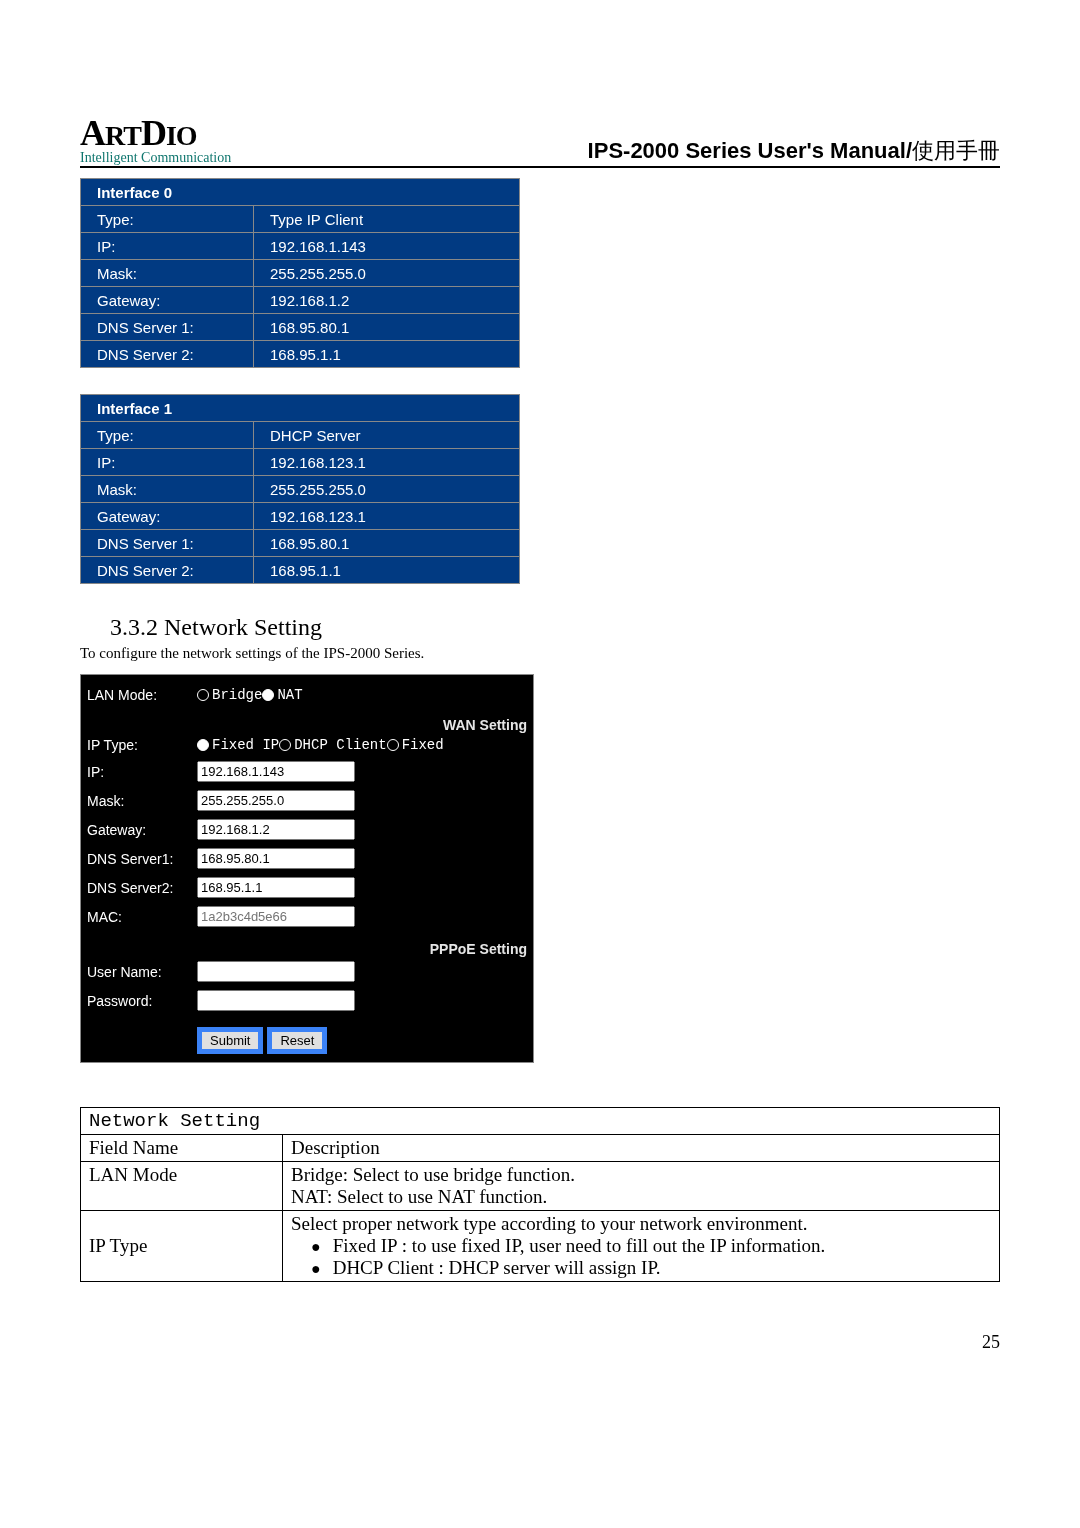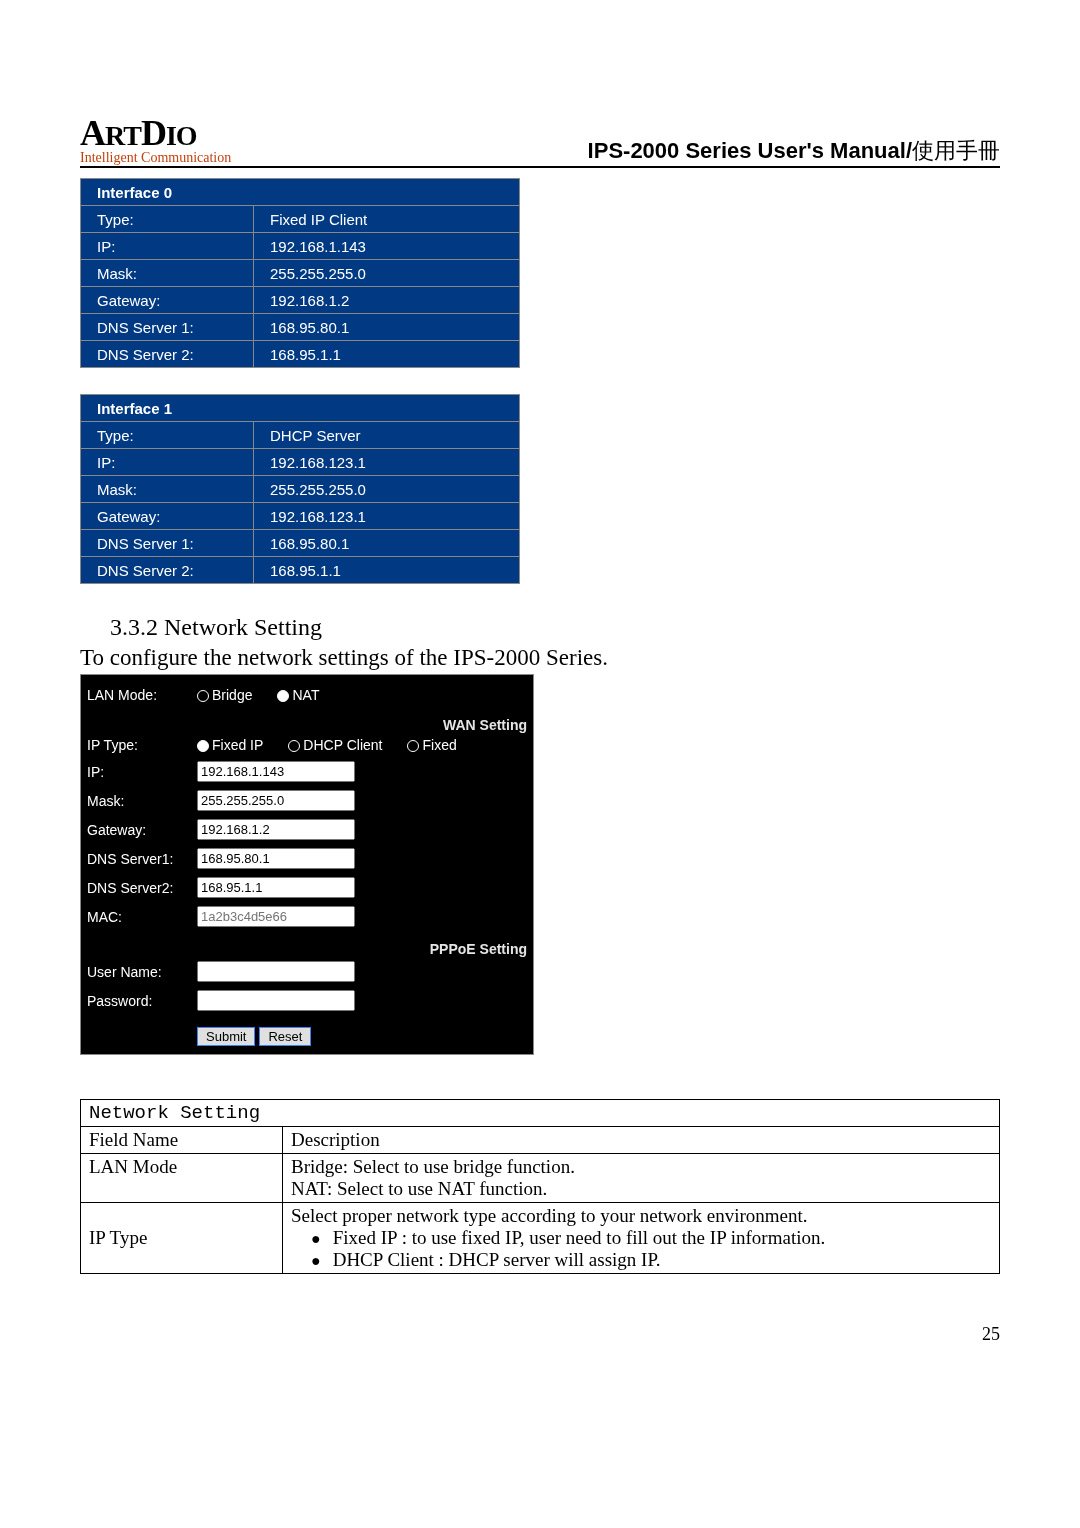--- a/index.html
+++ b/index.html
@@ -26,21 +26,21 @@
     font-weight: bold;
     letter-spacing: -1px;
     margin-top: 12px;
   }
   .logo .small-caps {
     font-variant: small-caps;
   }
   .tagline {
     font-family: "Brush Script MT", cursive;
     font-size: 14px;
-    color: #c2410c;
+    color: #0f766e;
     margin-top: -4px;
   }
   .manual-title {
     font-family: Arial, sans-serif;
     font-size: 22px;
     font-weight: bold;
   }
   .manual-title .cjk {
     font-weight: normal;
     font-family: "MS Mincho","SimSun",serif;
@@ -61,22 +61,22 @@
     height: 22px;
   }
   .iface-table td.lbl { width: 140px; }
   .iface-table td.hdr { font-weight: bold; }
   .section-title {
     font-family: "Times New Roman", serif;
     font-size: 24px;
     margin: 30px 0 4px 30px;
   }
   .section-desc {
-    font-size: 23px;
-    margin-bottom: 3px;
+    font-size: 15px;
+    margin-bottom: 12px;
   }
   .form-panel {
     width: 440px;
     background: #000;
     color: #fff;
     font-family: Arial, sans-serif;
     font-size: 14px;
     padding: 8px 6px 8px 6px;
     border: 1px solid #888;
   }
@@ -85,31 +85,31 @@
     align-items: center;
     padding: 4px 0;
   }
   .form-row .f-label { width: 110px; }
   .form-row input[type="text"], .form-row input[type="password"] {
     width: 150px;
     font-size: 13px;
     font-family: Arial, sans-serif;
     padding: 1px 2px;
   }
-  .radio-group { display: flex; align-items: center; gap: 25px; }
+  .radio-group { display: flex; align-items: center; gap: 0; font-family: Liberation Mono, monospace; }
   .radio-dot {
     display:inline-block;width:10px;height:10px;border:1px solid #fff;border-radius:50%;
     margin-right:3px;vertical-align:middle;
   }
   .radio-dot.filled { background:#fff; }
   .panel-heading { font-weight:bold; color:#e5e5e5; margin-top:10px;text-align:right; }
   .btn-row { margin-top:12px; margin-left:110px; display:flex; gap:4px; }
   .btn {
     background:#e0e0e0;color:#000;font-family:Arial,sans-serif;font-size:13px;
-    border:1px solid #3b82f6;padding:1px 8px;
+    border:5px solid #3b82f6;padding:1px 8px;
   }
   .desc-table {
     border-collapse: collapse;
     width: 100%;
     margin-top: 44px;
     font-size: 19px;
   }
   .desc-table td {
     border: 1px solid #000;
     padding: 2px 8px;
@@ -134,21 +134,21 @@
     </div>
   </div>
 
   <table class="iface-table">
     <tbody>
         <tr>
           <td class="hdr" colspan="2">Interface 0</td>
         </tr>
     <tr>
           <td class="lbl">Type:</td>
-          <td>Fixed IP Client</td>
+          <td>Type IP Client</td>
         </tr>
     <tr>
           <td class="lbl">IP:</td>
           <td>192.168.1.143</td>
         </tr>
     <tr>
           <td class="lbl">Mask:</td>
           <td>255.255.255.0</td>
         </tr>
     <tr>

